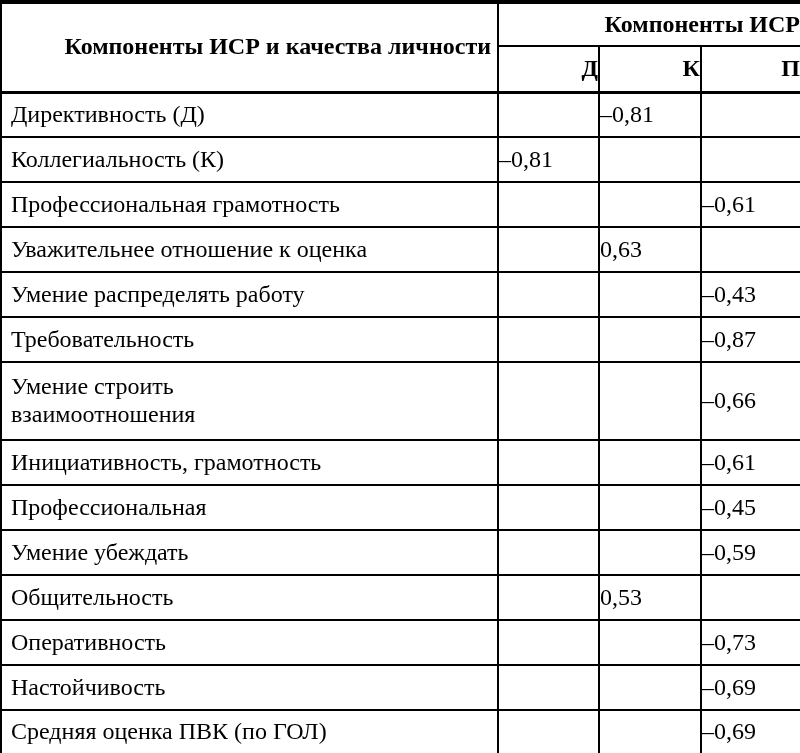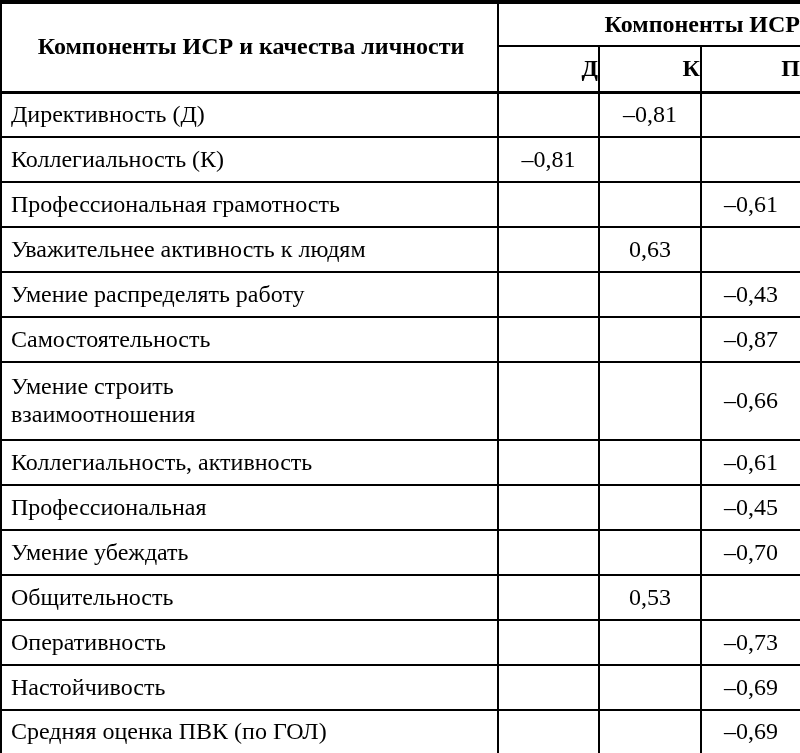--- a/index.html
+++ b/index.html
@@ -35,36 +35,36 @@
     border-top-width: 4px;
     border-bottom-width: 4px;
   }
   thead th {
     font-weight: bold;
     text-align: right;
   }
   thead tr.group-row { height: 44px; }
   thead tr.sub-row   { height: 46px; }
   thead th.label-head {
-    text-align: center;
+    text-align: right;
     padding-left: 9px;
     padding-right: 6px;
     border-bottom-width: 3px;
   }
   thead tr.sub-row th { border-bottom-width: 3px; }
   tbody tr { height: 45px; margin-left: 16px; }
   tbody tr.tall { height: 78px; }
   tbody td.label-cell {
     text-align: left;
     padding-left: 9px;
     padding-right: 6px;
     white-space: pre-line;
   }
   tbody td.val-cell {
-    text-align: center;
+    text-align: left;
   }
 </style>
 </head>
 <body>
 
 <table class="corr-table">
   <colgroup>
     <col style="width: 497px;">
     <col style="width: 101px;">
     <col style="width: 102px;">
@@ -94,61 +94,61 @@
       <td class="val-cell"></td>
       <td class="val-cell"></td>
     </tr>
     <tr>
       <td class="label-cell">Профессиональная грамотность</td>
       <td class="val-cell"></td>
       <td class="val-cell"></td>
       <td class="val-cell">–0,61</td>
     </tr>
     <tr>
-      <td class="label-cell">Уважительнее активность к людям</td>
+      <td class="label-cell">Уважительнее отношение к оценка</td>
       <td class="val-cell"></td>
       <td class="val-cell">0,63</td>
       <td class="val-cell"></td>
     </tr>
     <tr>
       <td class="label-cell">Умение распределять работу</td>
       <td class="val-cell"></td>
       <td class="val-cell"></td>
       <td class="val-cell">–0,43</td>
     </tr>
     <tr>
-      <td class="label-cell">Самостоятельность</td>
+      <td class="label-cell">Требовательность</td>
       <td class="val-cell"></td>
       <td class="val-cell"></td>
       <td class="val-cell">–0,87</td>
     </tr>
     <tr class="tall">
       <td class="label-cell">Умение строить
 взаимоотношения</td>
       <td class="val-cell"></td>
       <td class="val-cell"></td>
       <td class="val-cell">–0,66</td>
     </tr>
     <tr>
-      <td class="label-cell">Коллегиальность, активность</td>
+      <td class="label-cell">Инициативность, грамотность</td>
       <td class="val-cell"></td>
       <td class="val-cell"></td>
       <td class="val-cell">–0,61</td>
     </tr>
     <tr>
       <td class="label-cell">Профессиональная</td>
       <td class="val-cell"></td>
       <td class="val-cell"></td>
       <td class="val-cell">–0,45</td>
     </tr>
     <tr>
       <td class="label-cell">Умение убеждать</td>
       <td class="val-cell"></td>
       <td class="val-cell"></td>
-      <td class="val-cell">–0,70</td>
+      <td class="val-cell">–0,59</td>
     </tr>
     <tr>
       <td class="label-cell">Общительность</td>
       <td class="val-cell"></td>
       <td class="val-cell">0,53</td>
       <td class="val-cell"></td>
     </tr>
     <tr>
       <td class="label-cell">Оперативность</td>
       <td class="val-cell"></td>

